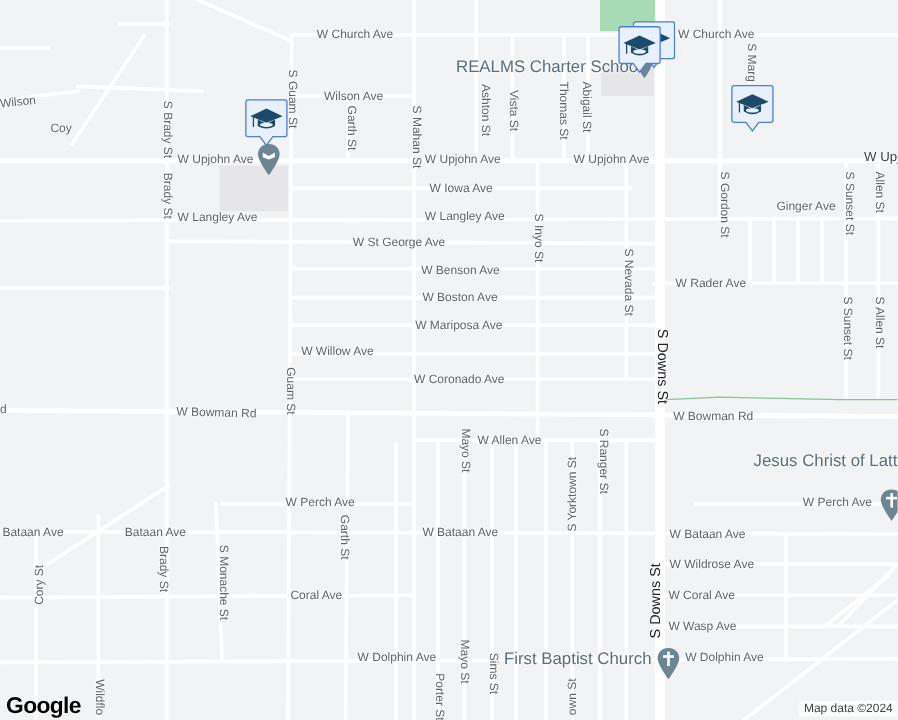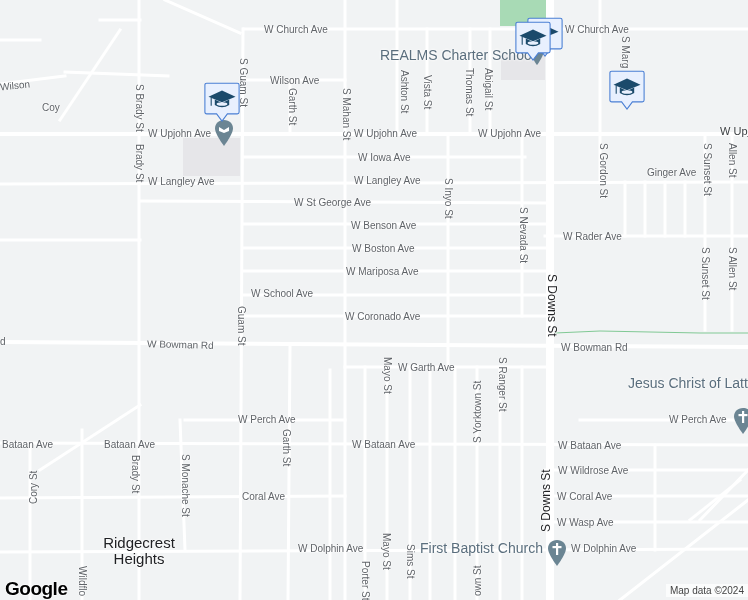--- a/index.html
+++ b/index.html
@@ -120,26 +120,26 @@
   <span class="lbl major" style="left:720px;top:126px">W Upj</span>
   <span class="lbl" style="left:358px;top:152px">W Iowa Ave</span>
   <span class="lbl" style="left:148px;top:176px">W Langley Ave</span>
   <span class="lbl" style="left:354px;top:175px">W Langley Ave</span>
   <span class="lbl" style="left:647px;top:167px">Ginger Ave</span>
   <span class="lbl" style="left:294px;top:197px">W St George Ave</span>
   <span class="lbl" style="left:351px;top:220px">W Benson Ave</span>
   <span class="lbl" style="left:563px;top:231px">W Rader Ave</span>
   <span class="lbl" style="left:352px;top:243px">W Boston Ave</span>
   <span class="lbl" style="left:346px;top:266px">W Mariposa Ave</span>
-  <span class="lbl" style="left:251px;top:288px">W School Ave</span>
+  <span class="lbl" style="left:251px;top:288px">W Willow Ave</span>
   <span class="lbl" style="left:345px;top:311px">W Coronado Ave</span>
   <span class="lbl" style="left:0px;top:336px">d</span>
   <span class="lbl" style="left:147px;top:339px;transform:rotate(1.5deg)">W Bowman Rd</span>
   <span class="lbl" style="left:561px;top:342px">W Bowman Rd</span>
-  <span class="lbl" style="left:398px;top:362px">W Garth Ave</span>
+  <span class="lbl" style="left:398px;top:362px">W Allen Ave</span>
   <span class="lbl" style="left:238px;top:414px">W Perch Ave</span>
   <span class="lbl" style="left:669px;top:414px">W Perch Ave</span>
   <span class="lbl" style="left:2px;top:439px">Bataan Ave</span>
   <span class="lbl" style="left:104px;top:439px">Bataan Ave</span>
   <span class="lbl" style="left:352px;top:439px">W Bataan Ave</span>
   <span class="lbl" style="left:558px;top:440px">W Bataan Ave</span>
   <span class="lbl" style="left:558px;top:465px">W Wildrose Ave</span>
   <span class="lbl" style="left:242px;top:491px">Coral Ave</span>
   <span class="lbl" style="left:557px;top:491px">W Coral Ave</span>
   <span class="lbl" style="left:557px;top:517px">W Wasp Ave</span>
@@ -172,24 +172,20 @@
   <span class="lbl v" style="left:392px;top:533px">Mayo St</span>
   <span class="lbl v2" style="left:472px;top:443px">S Yorktown St</span>
   <span class="lbl v" style="left:508px;top:357px">S Ranger St</span>
   <span class="lbl v2" style="left:28px;top:504px">Cory St</span>
   <span class="lbl v" style="left:191px;top:454px">S Monache St</span>
   <span class="lbl v" style="left:88px;top:566px">Wildflo</span>
   <span class="lbl v" style="left:371px;top:561px">Porter St</span>
   <span class="lbl v" style="left:416px;top:544px">Sims St</span>
   <span class="lbl v2" style="left:472px;top:596px">own St</span>
 
-  <div class="place" style="left:94px;top:535px;width:90px">
-    <div>Ridgecrest</div>
-    <div>Heights</div>
-  </div>
 
   <span class="poi" style="left:380px;top:48px;font-size:14px">REALMS Charter School</span>
   <div class="poi" style="right:0;top:376px;width:120px;overflow:hidden">
     <div>Jesus Christ of Latte</div>
   </div>
   <div class="poi" style="left:420px;top:541px">
     <div>First Baptist Church</div>
   </div>
 
   <svg class="pin" style="left:214px;top:119px" viewBox="0 0 20 28">

